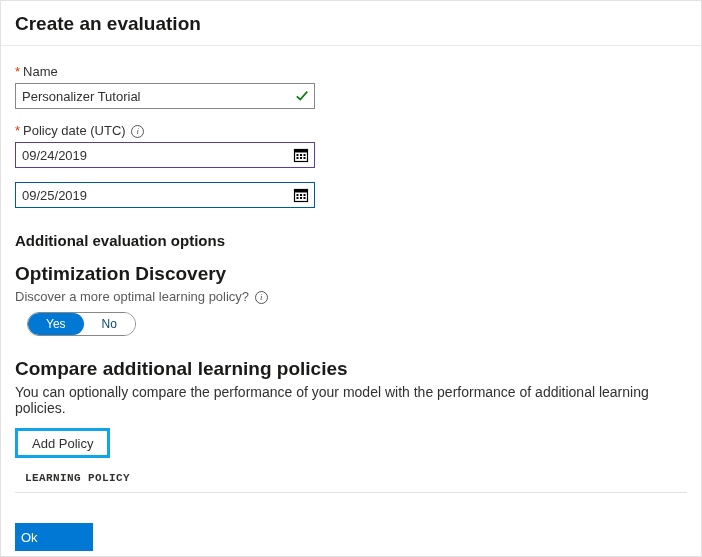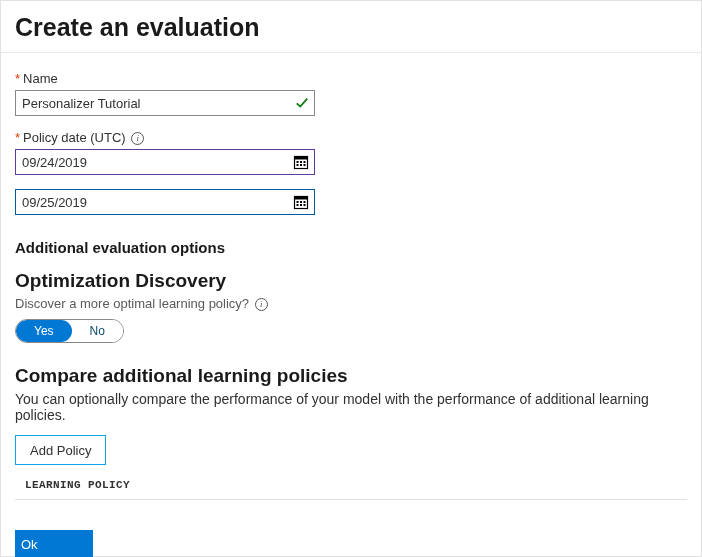--- a/index.html
+++ b/index.html
@@ -17,21 +17,21 @@
     border: 1px solid #e1e1e1;
     background: #fff;
     padding: 0;
   }
   .header {
     padding: 12px 14px 10px 14px;
     border-bottom: 1px solid #eaeaea;
   }
   .header h1 {
     margin: 0;
-    font-size: 25px;
+    font-size: 19px;
     font-weight: 700;
     color: #1b1a19;
   }
   .form-body {
     padding: 18px 14px 0 14px;
   }
   .field-block { margin-bottom: 14px; }
   .field-label {
     font-size: 13px;
     margin-bottom: 4px;
@@ -100,20 +100,21 @@
     margin: 0 0 12px 0;
   }
 
   .toggle-pill {
     display: inline-flex;
     border: 1px solid #8a8886;
     border-radius: 14px;
     overflow: hidden;
     height: 24px;
     background: #fff;
+    margin-left: 12px;
   }
   .toggle-opt {
     display: flex;
     align-items: center;
     justify-content: center;
     padding: 0 18px;
     font-size: 12px;
     cursor: pointer;
     background: #fff;
     color: #0c4a6e;
@@ -123,21 +124,21 @@
     color: #fff;
     border-radius: 14px;
   }
 
   .compare-block { margin-top: 22px; }
   .btn-outline {
     height: 30px;
     padding: 0 14px;
     font-size: 13px;
     background: #fff;
-    border: 1px solid #0ea5e9;
+    border: 3px solid #0ea5e9;
     cursor: pointer;
     color: #323130;
   }
   .policy-header {
     margin-top: 14px;
     font-size: 11px;
     font-weight: 700;
     letter-spacing: 0.4px;
     color: #323130;
     padding: 0 0 8px 10px;

